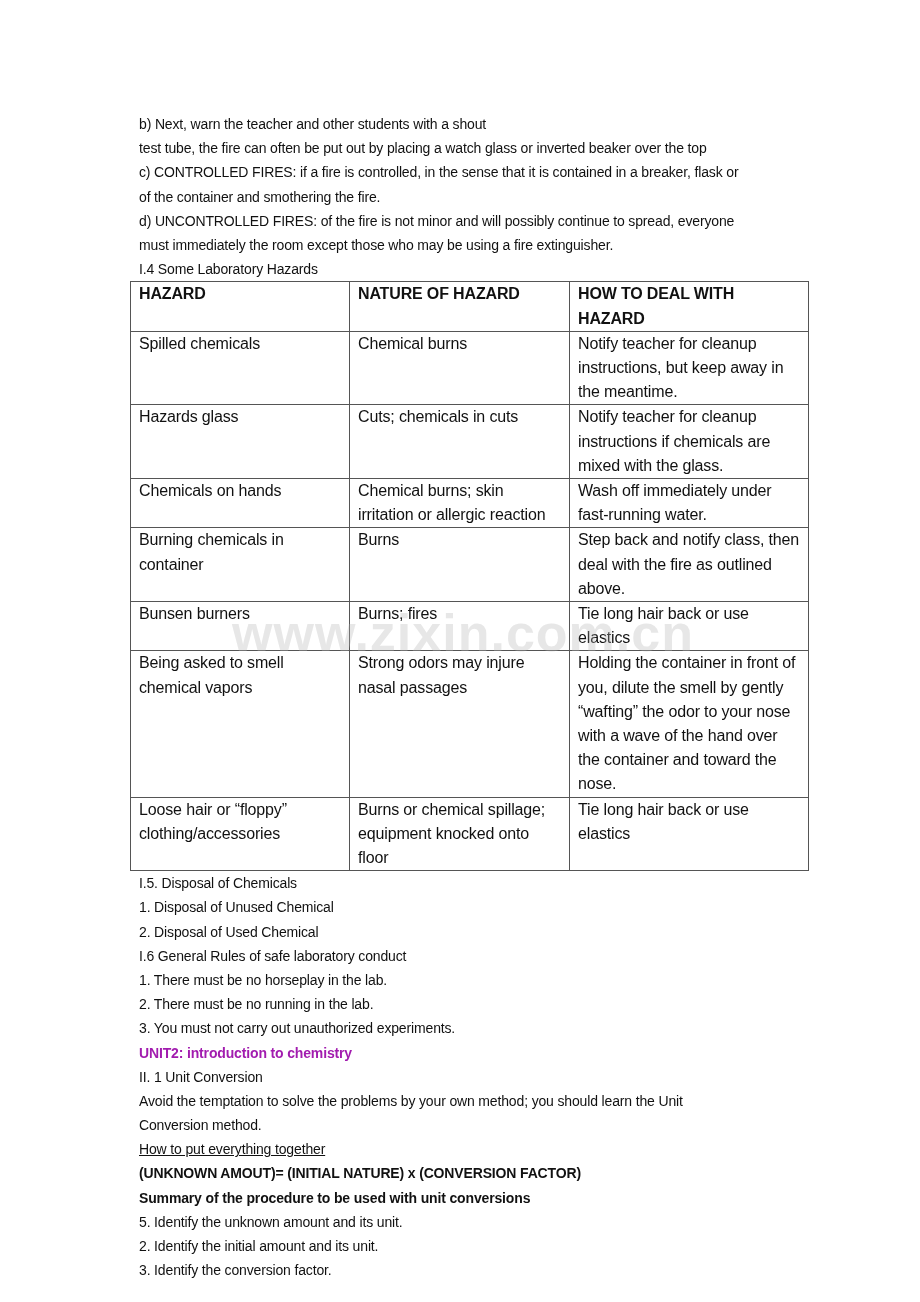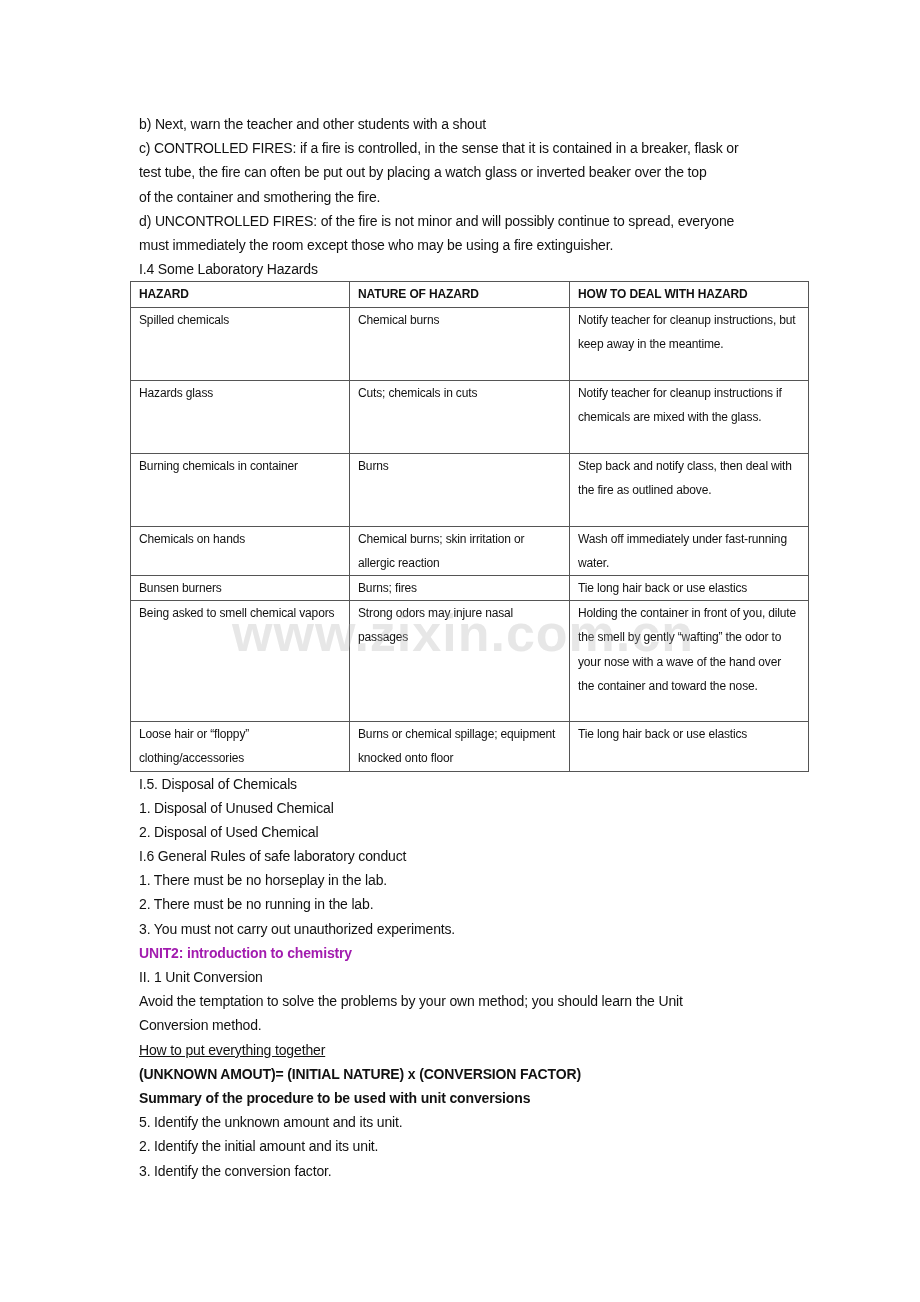--- a/index.html
+++ b/index.html
@@ -14,40 +14,40 @@
   }
   .red { color: #a21caf; font-weight: bold; }
   .bold { font-weight: bold; }
   .ul { text-decoration: underline; }
   table.hz {
     position: relative; left: -9px; border-collapse: collapse;
     width: 678px; margin: 0; table-layout: fixed;
   }
   table.hz td, table.hz th {
     border: 1px solid #555555; vertical-align: top;
-    padding: 0 8px 0 8px; font-size: 12px; line-height: 24.2px;
+    padding: 0 8px 0 8px; font-size: 16px; line-height: 24.2px;
     text-align: left; letter-spacing: -0.15px;
   }
   table.hz th { font-weight: bold; }
   col.c1 { width: 219px; }
   col.c2 { width: 220px; }
   col.c3 { width: 239px; }
   .watermark {
     position: absolute; left: 232px; top: 603px;
     font-size: 52px; color: rgba(180,180,180,0.32); letter-spacing: 1px;
     pointer-events: none; white-space: nowrap; font-weight: bold;
   }
 </style>
 </head>
 <body>
 
 <div class="page">
   <div class="line">b) Next, warn the teacher and other students with a shout</div>
+  <div class="line">test tube, the fire can often be put out by placing a watch glass or inverted beaker over the top</div>
   <div class="line">c) CONTROLLED FIRES: if a fire is controlled, in the sense that it is contained in a breaker, flask or</div>
-  <div class="line">test tube, the fire can often be put out by placing a watch glass or inverted beaker over the top</div>
   <div class="line">of the container and smothering the fire.</div>
   <div class="line">d) UNCONTROLLED FIRES: of the fire is not minor and will possibly continue to spread, everyone</div>
   <div class="line">must immediately the room except those who may be using a fire extinguisher.</div>
   <div class="line">I.4 Some Laboratory Hazards</div>
 
   <table class="hz">
     <colgroup>
         <col class="c1">
         <col class="c2">
         <col class="c3">
@@ -63,29 +63,29 @@
       <tr style="height:73px">
         <td>Spilled chemicals</td>
         <td>Chemical burns</td>
         <td>Notify teacher for cleanup instructions, but keep away in the meantime.</td>
       </tr>
       <tr style="height:73px">
         <td>Hazards glass</td>
         <td>Cuts; chemicals in cuts</td>
         <td>Notify teacher for cleanup instructions if chemicals are mixed with the glass.</td>
       </tr>
+      <tr style="height:49px">
+        <td>Chemicals on hands</td>
+        <td>Chemical burns; skin irritation or allergic reaction</td>
+        <td>Wash off immediately under fast-running water.</td>
+      </tr>
       <tr style="height:73px">
         <td>Burning chemicals in container</td>
         <td>Burns</td>
         <td>Step back and notify class, then deal with the fire as outlined above.</td>
-      </tr>
-      <tr style="height:49px">
-        <td>Chemicals on hands</td>
-        <td>Chemical burns; skin irritation or allergic reaction</td>
-        <td>Wash off immediately under fast-running water.</td>
       </tr>
       <tr style="height:25px">
         <td>Bunsen burners</td>
         <td>Burns; fires</td>
         <td>Tie long hair back or use elastics</td>
       </tr>
       <tr style="height:121px">
         <td>Being asked to smell chemical vapors</td>
         <td>Strong odors may injure nasal passages</td>
         <td>Holding the container in front of you, dilute the smell by gently “wafting” the odor to your nose with a wave of the hand over the container and toward the nose.</td>

